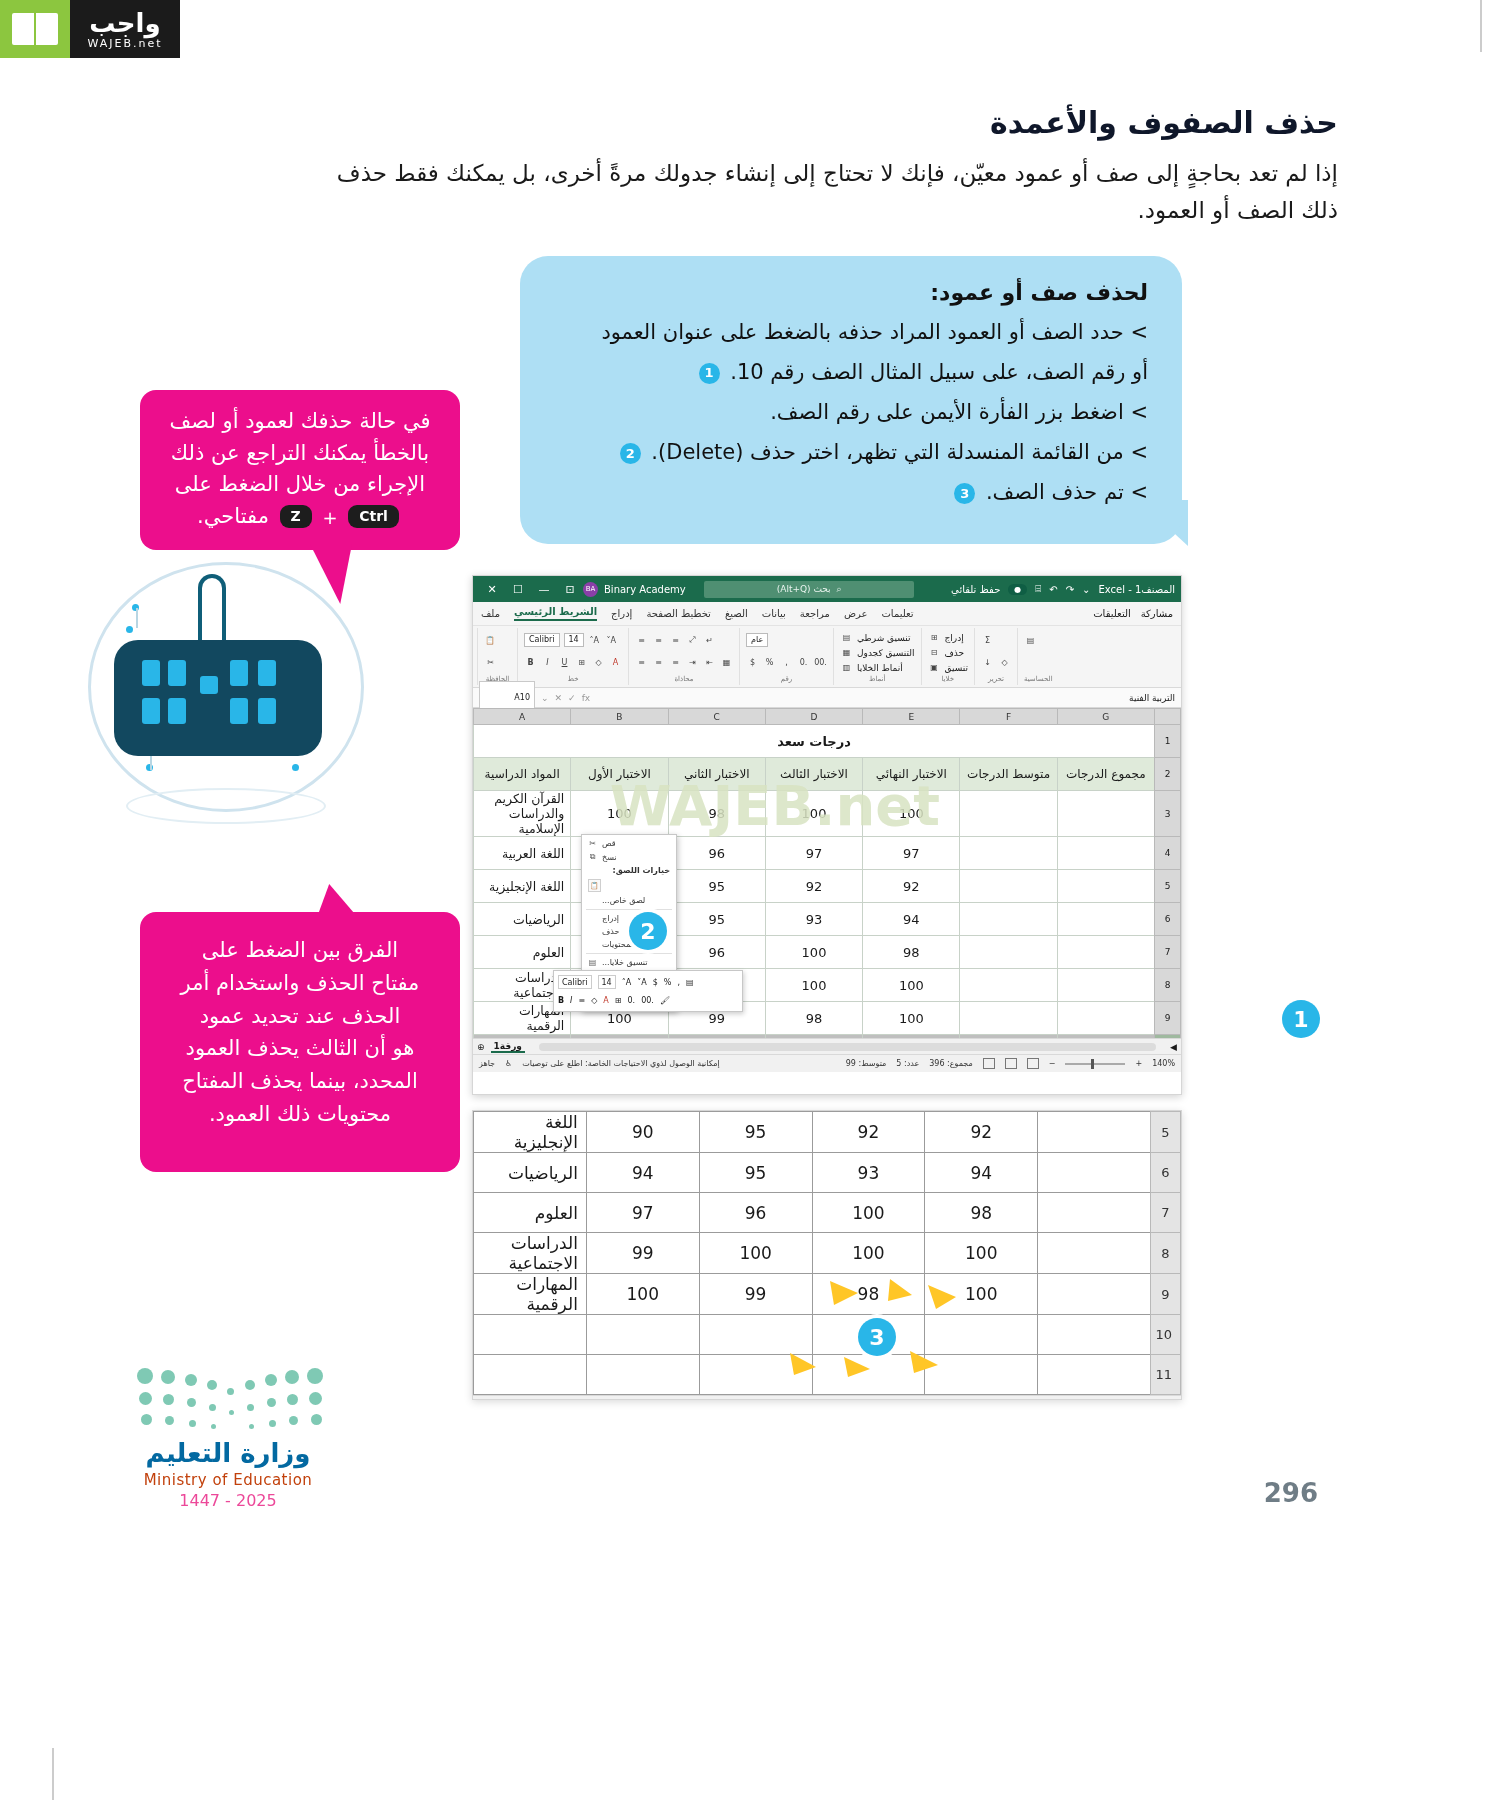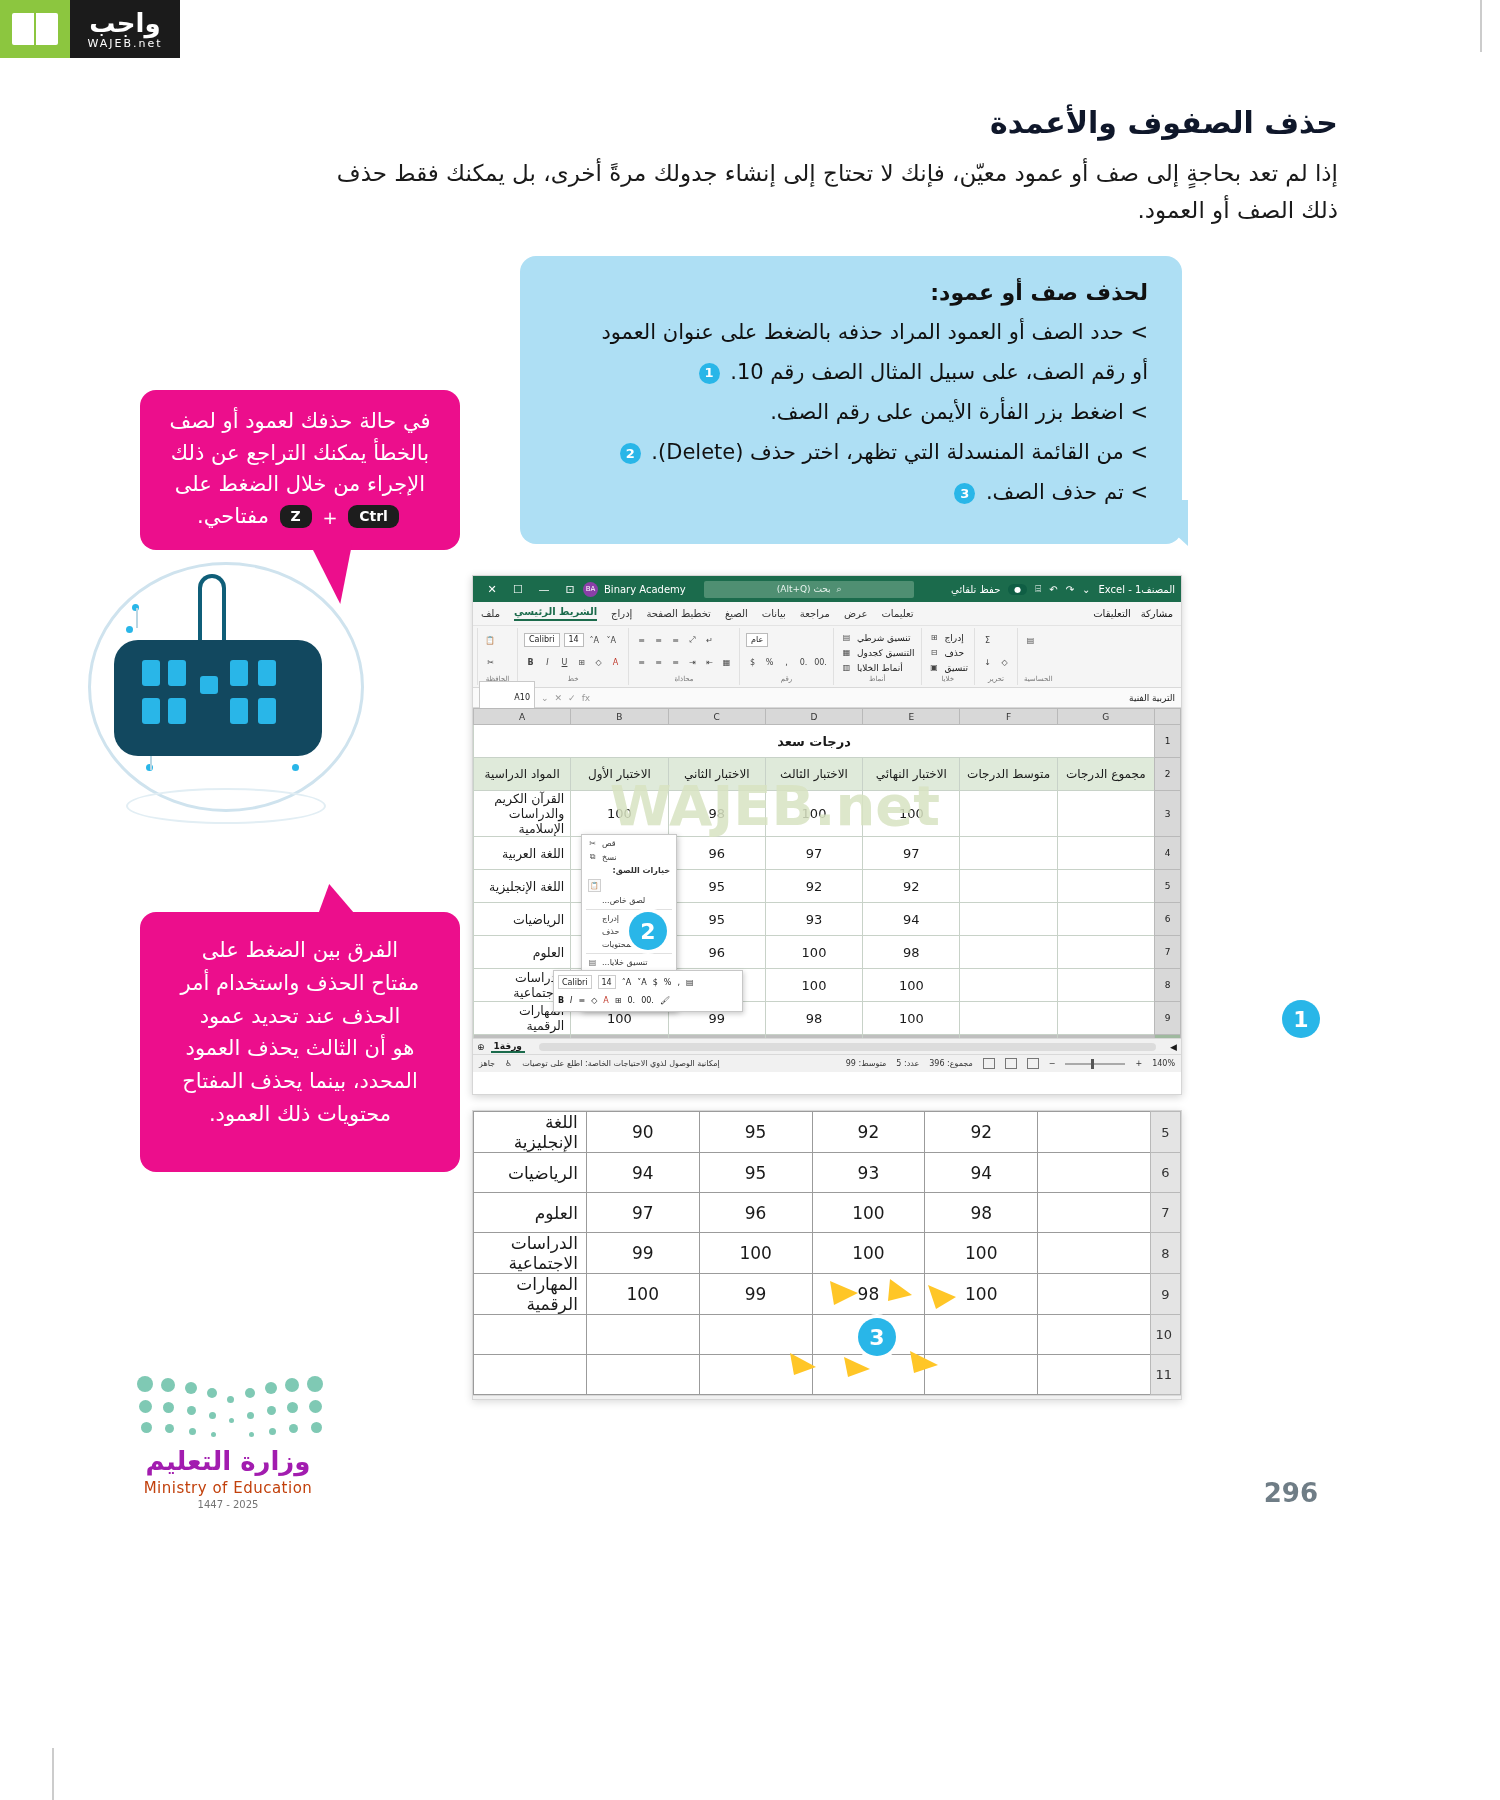--- a/index.html
+++ b/index.html
@@ -43,21 +43,21 @@
   }
   .body-par {
     position: absolute; top: 155px; right: 162px; width: 1018px;
     text-align: right; color: #1a1a1a; font-size: 23px; line-height: 1.62;
     direction: rtl;
   }
 
   
   .blue-card {
     position: absolute; top: 256px; right: 318px; width: 662px; height: 288px;
-    background: #aedff4; border-radius: 16px; padding: 24px 34px 20px 34px;
+    background: #aedff4; border-radius: 28px; padding: 24px 34px 20px 34px;
     direction: rtl; text-align: right;
   }
   .blue-card .bc-title { font-size: 22px; font-weight: bold; color: #111; margin-bottom: 12px; }
   .blue-card .bc-line { font-size: 21px; color: #111; line-height: 1.48; margin-bottom: 9px; }
   .blue-tail {
     position: absolute; top: 500px; right: 312px; width: 50px; height: 46px;
     background: #aedff4; clip-path: polygon(100% 0, 100% 100%, 0 0);
   }
 
   
@@ -275,23 +275,23 @@
   .excel2-scroll {
     height: 18px; background: #f1f1f1; border-top: 1px solid #d9d9d9;
     display: flex; flex-direction: row-reverse; align-items: center; padding: 0 6px; gap: 8px;
     direction: rtl; font-size: 10px;
   }
 
   
   .moe { position: absolute; left: 78px; bottom: 290px; width: 300px; text-align: center; }
   .moe-dots { width: 190px; height: 66px; margin: 0 auto 8px auto; position: relative; }
   .moe-dots i { position: absolute; background: #7fc9b4; border-radius: 50%; display: block; }
-  .moe-ar { color: #a21caf; font-size: 26px; font-weight: bold; letter-spacing: 2px; }
+  .moe-ar { color: #0369a1; font-size: 26px; font-weight: bold; letter-spacing: 2px; }
   .moe-en { color: #c2410c; font-size: 15px; margin-top: 3px; letter-spacing: .5px; }
-  .moe-yr { color: #737373; font-size: 10px; margin-top: 2px; }
+  .moe-yr { color: #ec4899; font-size: 16px; margin-top: 2px; }
   .pagenum {
     position: absolute; right: 182px; bottom: 292px;
     color: #6f7d86; font-size: 26px; font-weight: bold;
   }
 </style>
 </head>
 <body>
 
 <div class="page">
 

